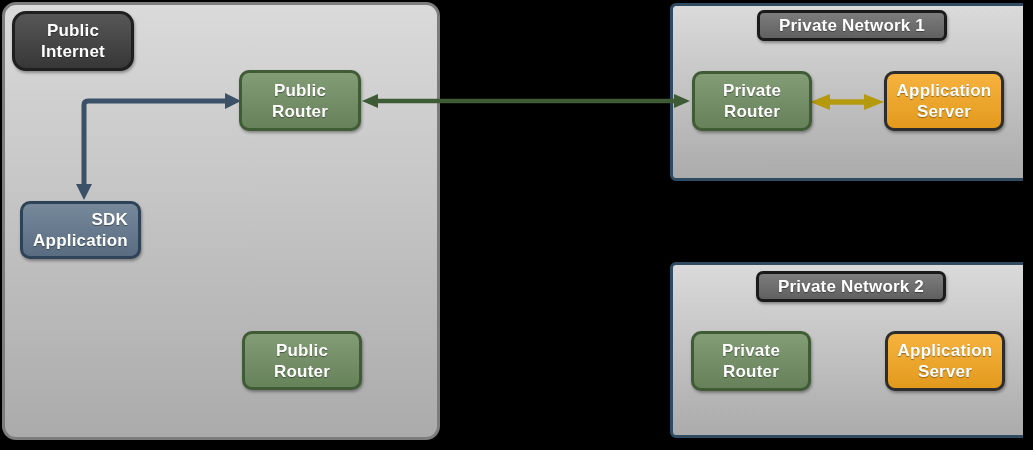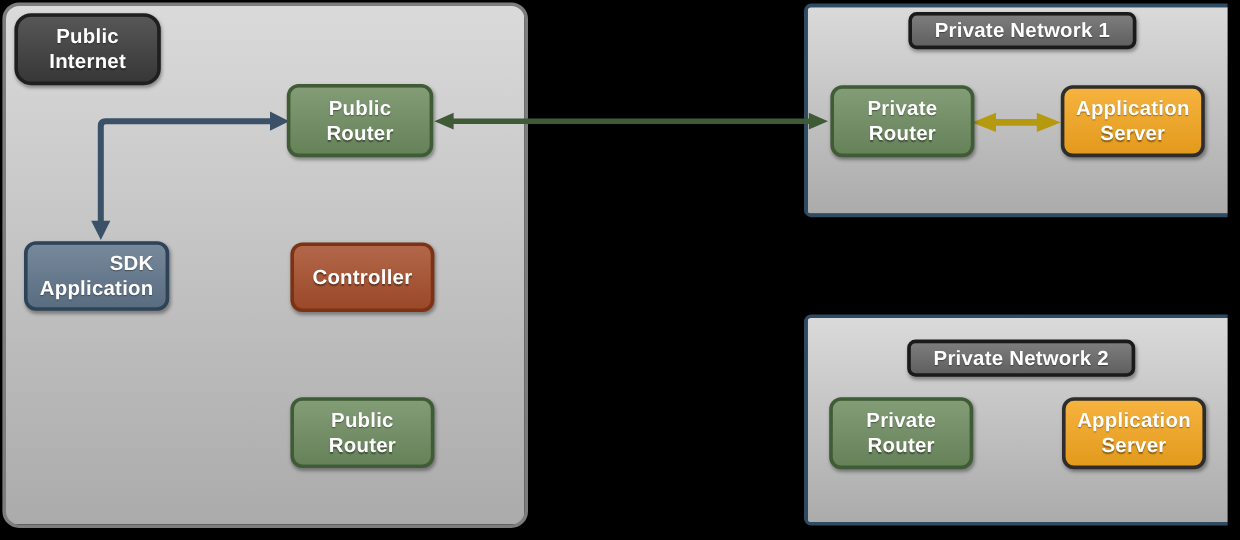--- a/index.html
+++ b/index.html
@@ -72,21 +72,21 @@
     height: 31px;
     width: 190px;
   }
   #public-router-top    { left: 239px; top: 70px;  width: 122px; height: 61px; }
   #sdk-application      { left: 20px;  top: 201px; width: 121px; height: 58px; text-align: right; }
   #controller           { left: 242px; top: 202px; width: 120px; height: 58px; }
   #public-router-bottom { left: 242px; top: 331px; width: 120px; height: 59px; }
   #pn1-title            { left: 757px; top: 10px;  }
   #pn1-private-router   { left: 692px; top: 71px;  width: 120px; height: 60px; }
   #pn1-app-server       { left: 884px; top: 71px;  width: 120px; height: 60px; }
-  #pn2-title            { left: 756px; top: 271px; margin-top: 12px; }
+  #pn2-title            { left: 756px; top: 271px; }
   #pn2-private-router   { left: 691px; top: 331px; width: 120px; height: 60px; }
   #pn2-app-server       { left: 885px; top: 331px; width: 120px; height: 60px; }
   svg.arrows {
     position: absolute;
     left: 0; top: 0;
     width: 1033px;
     height: 450px;
     pointer-events: none;
   }
 </style>
@@ -121,21 +121,20 @@
 
   <div class="node badge-dark">Public
 Internet</div>
 
   <div class="node router" id="public-router-top">Public
 Router</div>
 
   <div class="node sdk" id="sdk-application">SDK
 Application</div>
 
-  <div class="node controller" id="controller">Controller</div>
 
   <div class="node router" id="public-router-bottom">Public
 Router</div>
 
   <div class="node net-title" id="pn1-title">Private Network 1</div>
 
   <div class="node router" id="pn1-private-router">Private
 Router</div>
 
   <div class="node appserver" id="pn1-app-server">Application

